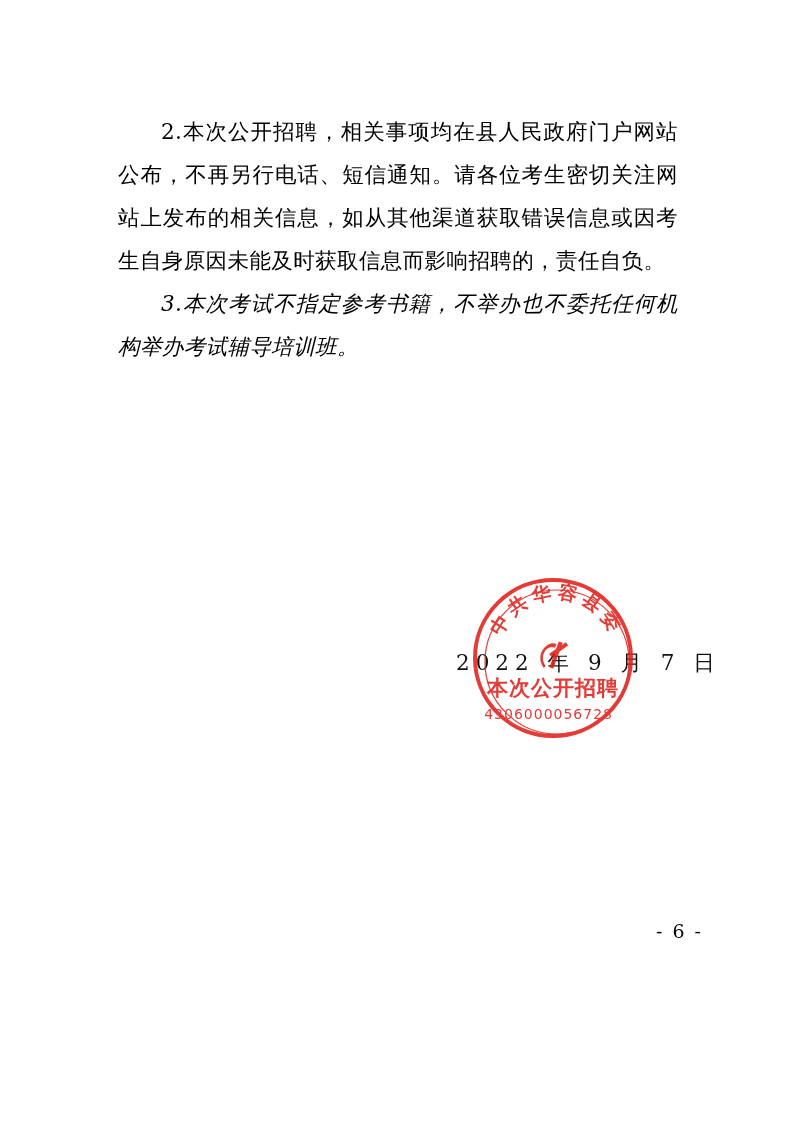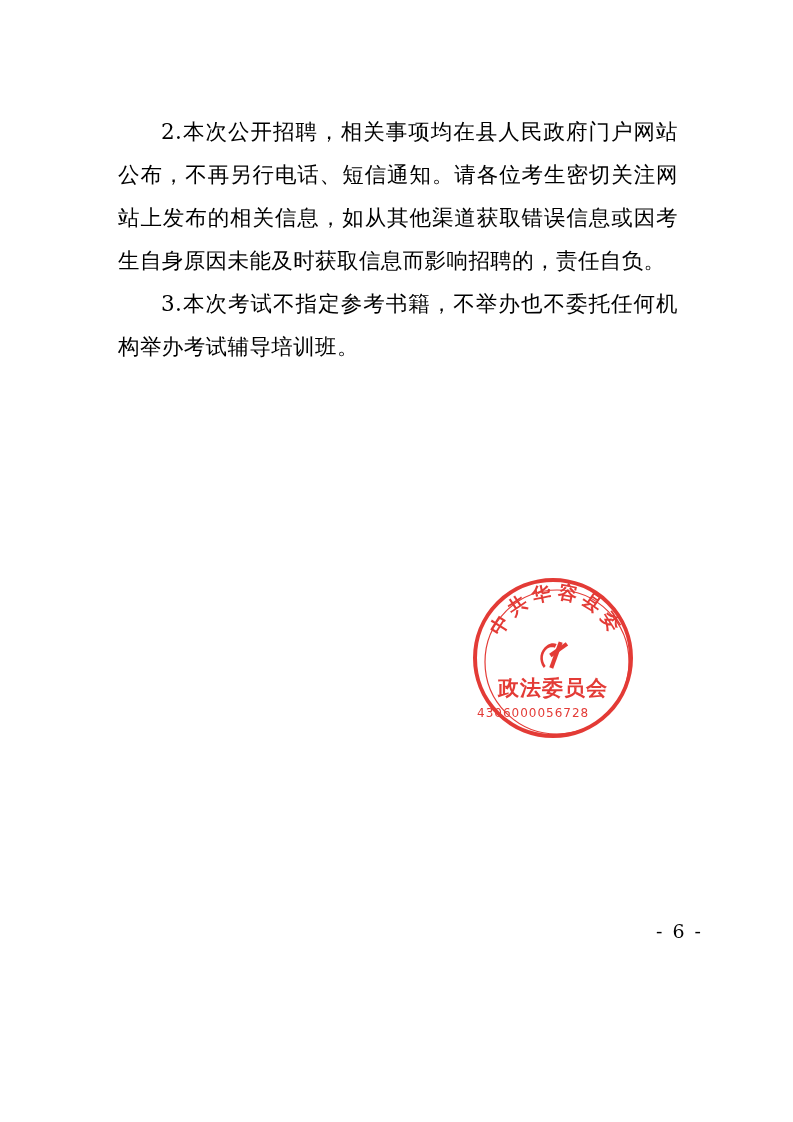--- a/index.html
+++ b/index.html
@@ -31,20 +31,21 @@
     font-size: 21.5px;
     line-height: 43px;
     letter-spacing: 0.4px;
     text-align: justify;
     text-justify: inter-ideograph;
     margin: 0 0 0 0;
     text-indent: 43px;
   }
   .para + .para {
     margin-top: 0px;
+    font-style: italic;
   }
   .seal-date-row {
     position: absolute;
     left: 118px;
     top: 628px;
     width: 560px;
     height: 160px;
   }
   .date-line {
     position: absolute;
@@ -94,23 +95,23 @@
     font-size: 21px;
     font-weight: bold;
     font-family: "DejaVu Serif", "Liberation Serif", serif;
     letter-spacing: 1px;
   }
   .seal-code {
     position: absolute;
     left: 0;
     right: 16px;
     top: 124px;
-    text-align: left;
+    text-align: right;
     color: #e0201b;
-    font-size: 12px;
+    font-size: 14px;
     letter-spacing: 1px;
     font-family: "DejaVu Sans", "Liberation Sans", sans-serif;
   }
   .page-number {
     position: absolute;
     right: 90px;
     bottom: 48px;
     font-size: 19px;
     letter-spacing: 2px;
     color: #000;
@@ -121,20 +122,21 @@
 <body>
 
 <div class="page">
 
   <div class="content">
     <p class="para">2.本次公开招聘，相关事项均在县人民政府门户网站公布，不再另行电话、短信通知。请各位考生密切关注网站上发布的相关信息，如从其他渠道获取错误信息或因考生自身原因未能及时获取信息而影响招聘的，责任自负。</p>
     <p class="para">3.本次考试不指定参考书籍，不举办也不委托任何机构举办考试辅导培训班。</p>
   </div>
 
   <div class="seal-date-row">
+    <div class="date-line">2022 年 9 月 7 日</div>
 
     <div class="seal">
       <div class="seal-inner">
         <svg class="seal-arc-text" viewBox="0 0 160 160">
           <defs>
             <path id="arcpath" d="M 22,92 A 60,60 0 1 1 138,92" fill="none"></path>
           </defs>
           <text fill="#e0201b" font-size="19" font-family="DejaVu Serif, Liberation Serif, serif" font-weight="bold" letter-spacing="5">
             <textPath href="#arcpath" startOffset="50%" text-anchor="middle">中共华容县委</textPath>
           </text>
@@ -142,21 +144,21 @@
         </svg>
 
         <svg class="seal-star" viewBox="0 0 100 100">
           <g fill="#e0201b">
             <path d="M30 78 C18 62 20 40 38 28 C44 24 52 23 58 26 L54 34 C48 32 42 33 38 36 C26 45 25 62 34 74 Z"></path>
             <rect x="52" y="20" width="9" height="60" transform="rotate(20 56 50)"></rect>
             <rect x="40" y="34" width="44" height="9" transform="rotate(-35 62 38)"></rect>
           </g>
         </svg>
 
-        <div class="seal-bottom-text">政法委员会</div>
+        <div class="seal-bottom-text">本次公开招聘</div>
         <div class="seal-code">4306000056728</div>
       </div>
     </div>
   </div>
 
   <div class="page-number">- 6 -</div>
 
 </div>
 
 </body></html>

